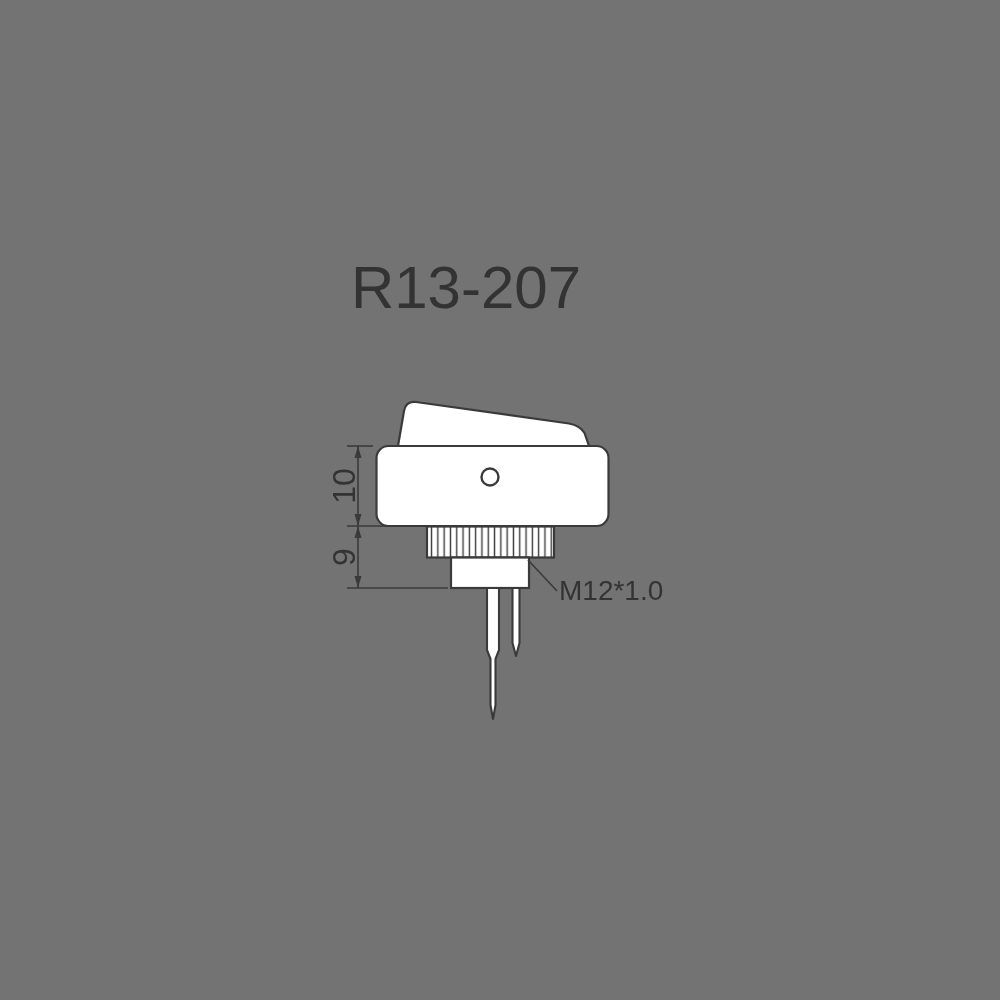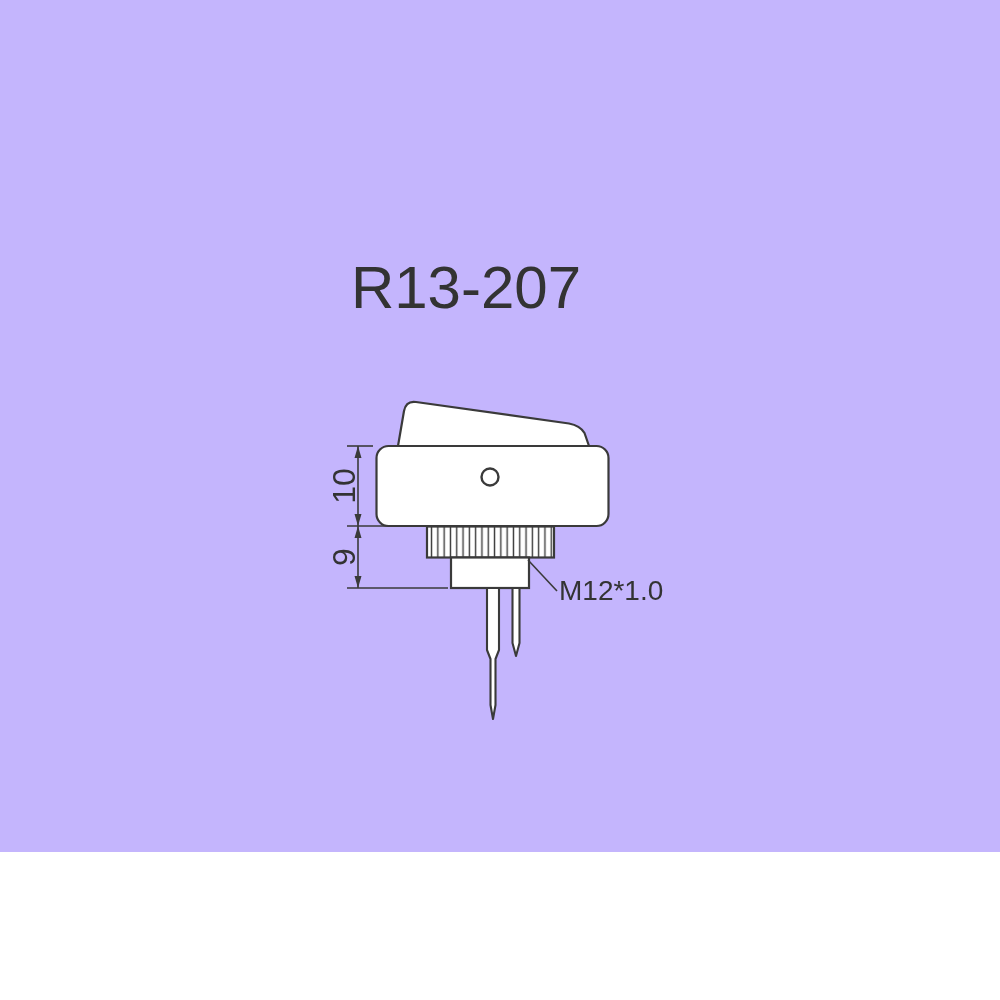--- a/index.html
+++ b/index.html
@@ -4,22 +4,22 @@
 <style>
   html, body {
     margin: 0;
     padding: 0;
     background: #ffffff;
     font-family: "Liberation Sans", sans-serif;
   }
   .page {
     position: relative;
     width: 1000px;
-    height: 852px;
-    background: #c4b5fd;
+    height: 1000px;
+    background: #737373;
     overflow: hidden;
   }
   svg text {
     font-family: "Liberation Sans", sans-serif;
     fill: #333333;
   }
 </style>
 </head>
 <body>
 

